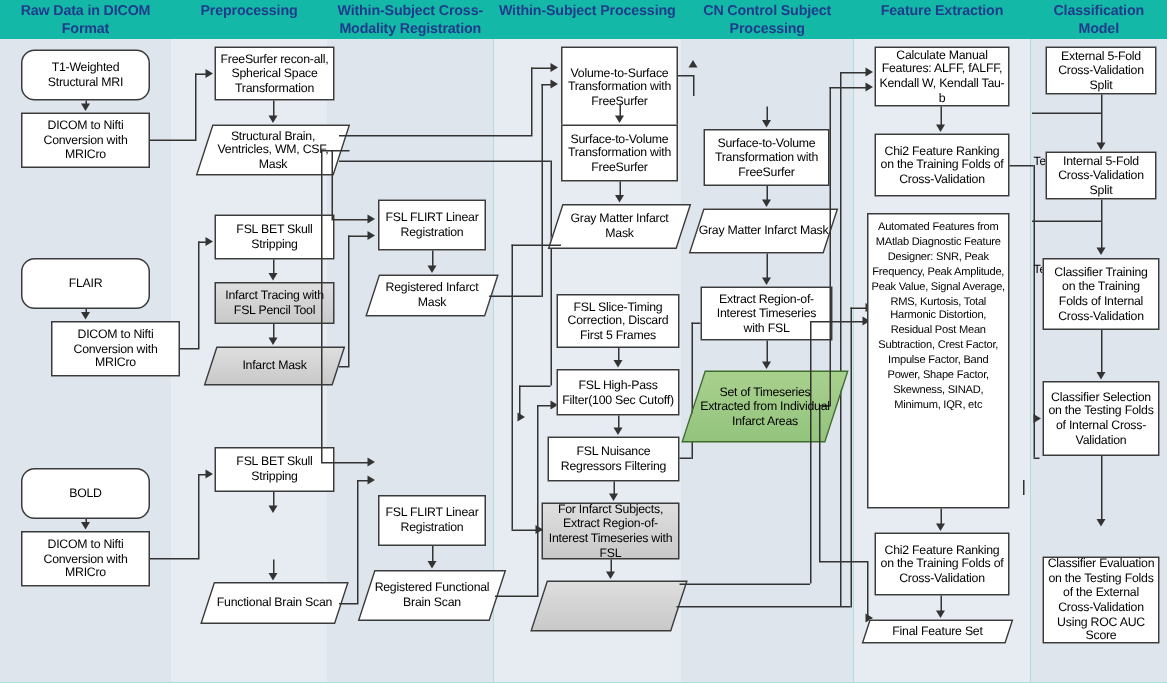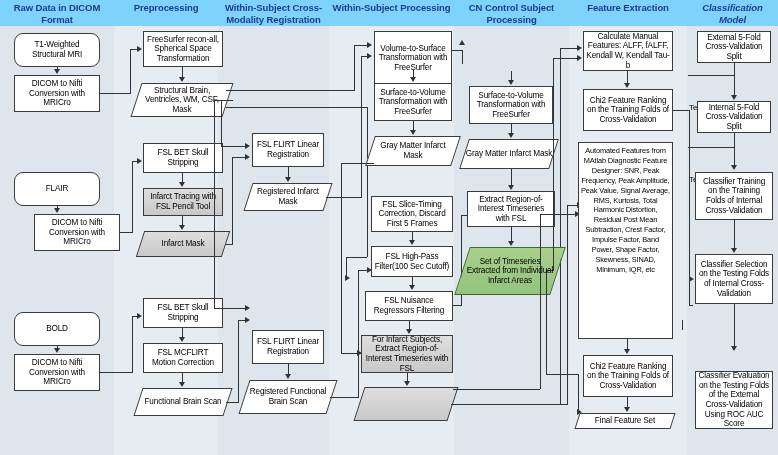--- a/index.html
+++ b/index.html
@@ -5,21 +5,21 @@
   html,body{margin:0;padding:0;background:#ffffff;}
   body{
     font-family:"Liberation Sans", sans-serif;
     -webkit-font-smoothing:antialiased;
   }
   #canvas{
     position:relative;
     width:778px;
     height:455px;
     overflow:hidden;
-    background:#7dd3fc;
+    background:#14b8a6;
   }
   
   .band{
     position:absolute;
     top:26px;
     bottom:0;
     background:#dfe5ec;
   }
   .band.alt{ background:#e7ecf2; }
 
@@ -120,21 +120,21 @@
   <div class="band" style="left:454px;width:115px;"></div>
   <div class="band alt" style="left:569px;width:118px;"></div>
   <div class="band" style="left:687px;width:91px;"></div>
 
   <div class="col-head" style="left:2px;width:110px;">Raw Data in DICOM Format</div>
   <div class="col-head" style="left:116px;width:100px;">Preprocessing</div>
   <div class="col-head" style="left:220px;width:107px;">Within-Subject Cross-Modality Registration</div>
   <div class="col-head" style="left:331px;width:121px;">Within-Subject Processing</div>
   <div class="col-head" style="left:456px;width:111px;">CN Control Subject Processing</div>
   <div class="col-head" style="left:571px;width:114px;">Feature Extraction</div>
-  <div class="col-head" style="left:689px;width:87px;font-style:italic;">Classification Model</div>
+  <div class="col-head" style="left:689px;width:87px;">Classification Model</div>
 
   <div class="node rounded" style="left:14px;top:33px;width:86px;height:34px;">T1-Weighted Structural MRI</div>
   <div class="arw down" style="left:53.5px;top:69px;"></div>
   <div class="ln v" style="left:57px;top:67px;height:3px;"></div>
   <div class="node" style="left:14px;top:75px;width:86px;height:37px;">DICOM to Nifti Conversion with MRICro</div>
 
   <div class="node rounded" style="left:14px;top:172px;width:86px;height:34px;">FLAIR</div>
   <div class="arw down" style="left:53.5px;top:208px;"></div>
   <div class="ln v" style="left:57px;top:206px;height:3px;"></div>
   <div class="node" style="left:34px;top:214px;width:86px;height:37px;">DICOM to Nifti Conversion with MRICro</div>
@@ -174,21 +174,20 @@
   <div class="ln v" style="left:182px;top:216px;height:11px;"></div>
   <div class="arw down" style="left:178.5px;top:225px;"></div>
   <div class="node para gray" style="left:140px;top:231px;width:86px;height:26px;">
     <span class="para-bg"></span>
     <span class="para-txt">Infarct Mask</span>
   </div>
 
   <div class="node" style="left:143px;top:298px;width:80px;height:30px;">FSL BET Skull Stripping</div>
   <div class="ln v" style="left:182px;top:328px;height:11px;"></div>
   <div class="arw down" style="left:178.5px;top:337px;"></div>
-  <div class="node" style="left:143px;top:343px;width:80px;height:30px;">FSL MCFLIRT Motion Correction</div>
   <div class="ln v" style="left:182px;top:373px;height:11px;"></div>
   <div class="arw down" style="left:178.5px;top:382px;"></div>
   <div class="node para" style="left:138px;top:388px;width:90px;height:28px;">
     <span class="para-bg"></span>
     <span class="para-txt">Functional Brain Scan</span>
   </div>
 
   <div class="ln h" style="left:226px;top:90px;width:128px;"></div>
   <div class="ln v" style="left:354px;top:45px;height:46px;"></div>
   <div class="ln h" style="left:354px;top:45px;width:14px;"></div>

